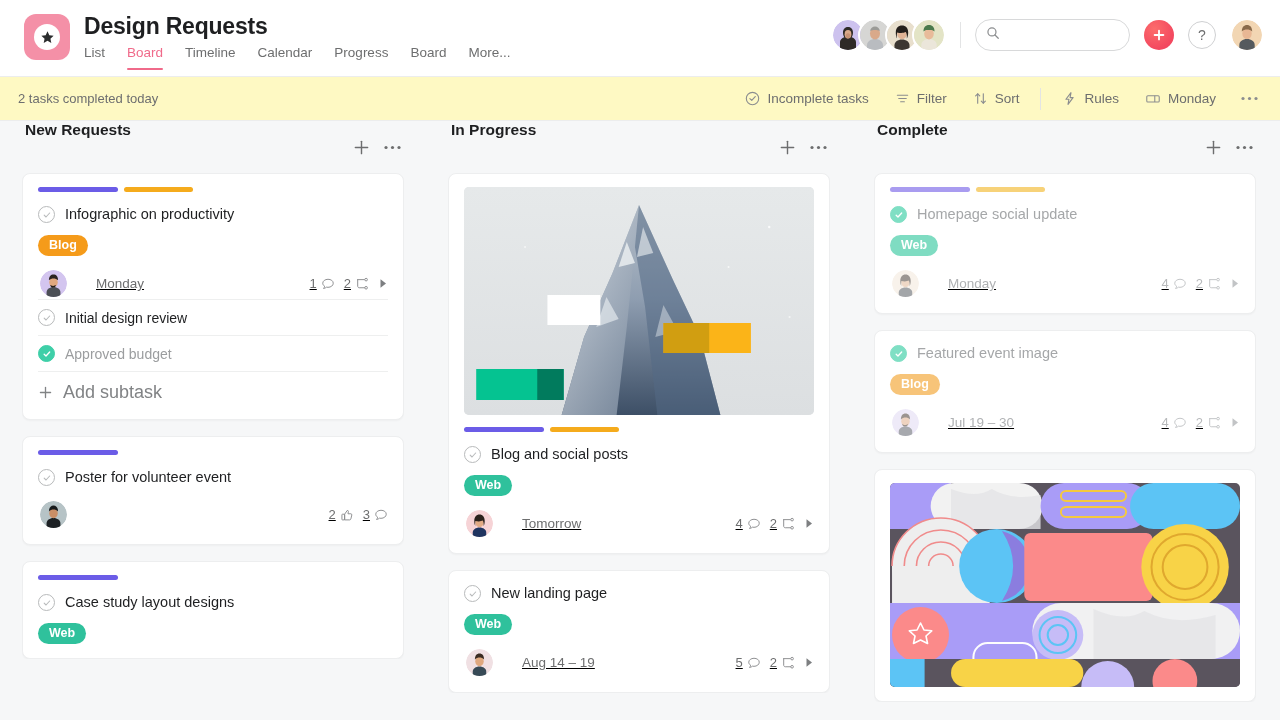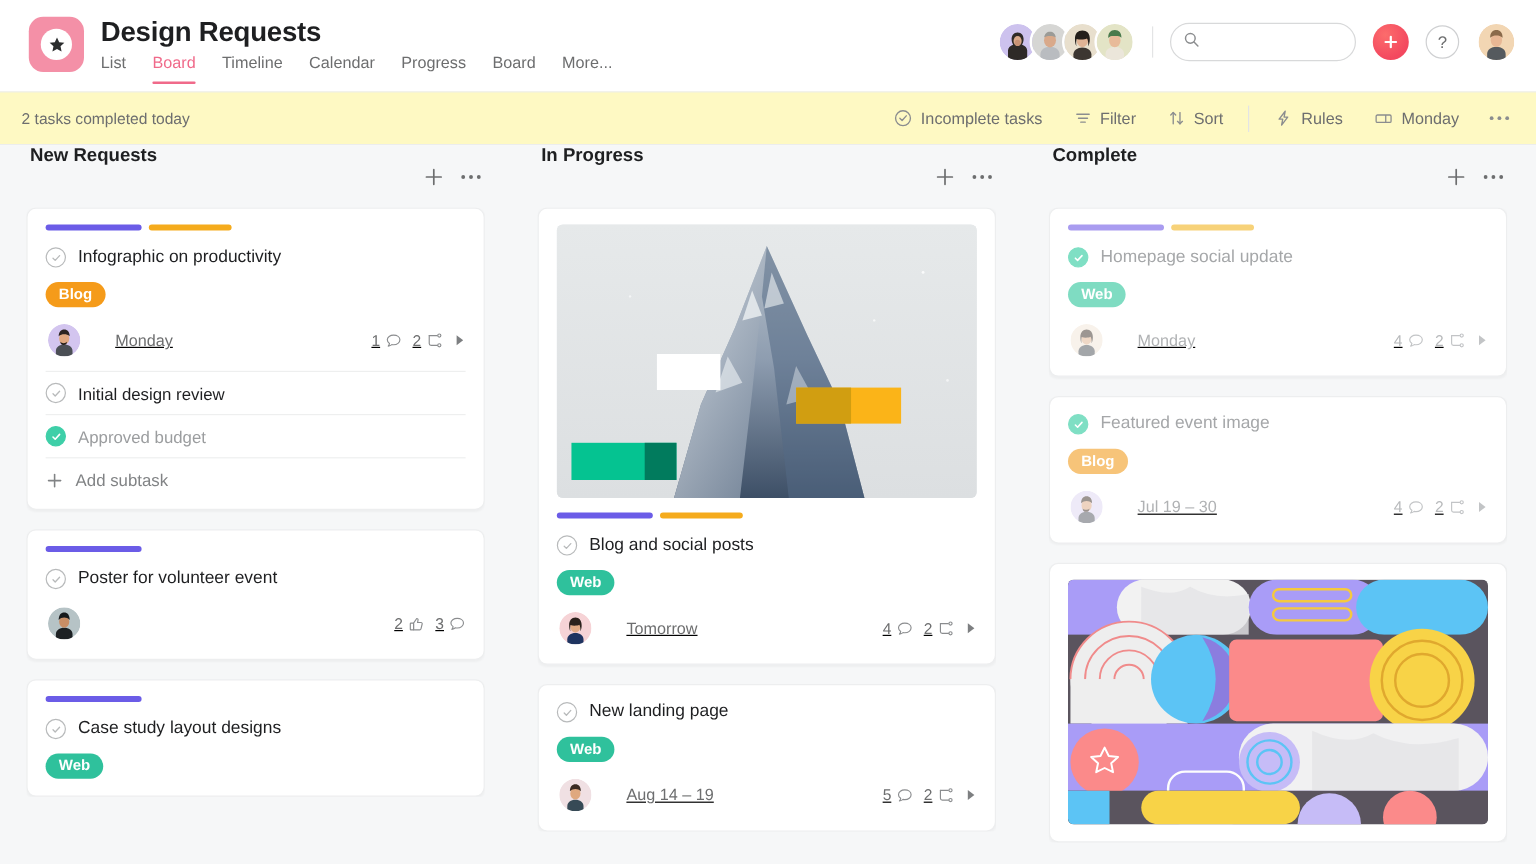--- a/index.html
+++ b/index.html
@@ -146,29 +146,29 @@
   }
   .meta-av { flex: none; }
   .meta-date { font-size: 13.5px; color: #6d6e6f; }
   .meta-date.faded { color: #b0b2b4; }
   .meta-right { margin-left: auto; display: flex; align-items: center; gap: 9px; }
   .meta-stat { display: flex; align-items: center; gap: 4px; font-size: 13px; color: #6d6e6f; }
   .meta-stat.faded { color: #b8babc; }
   .meta-stat svg { display: block; }
   .caret { display:flex; }
 
-  .subtasks { margin-top: 10px; }
+  .subtasks { }
   .subtask-row {
     display: flex; align-items: center; gap: 10px;
     border-top: 1px solid #eeefef; padding: 9px 0 9px 0;
   }
   .subtask-label { font-size: 14px; color: #1e1f21; }
   .subtask-label.done { color: #9b9d9f; }
   .add-subtask { display: flex; align-items: center; gap: 10px; border-top: 1px solid #eeefef; padding: 10px 0 2px 0; cursor: pointer;}
-  .add-subtask .lbl { font-size: 14px; color: #818385; }
+  .add-subtask .lbl { font-size: 18px; color: #818385; }
 
   
   .cover {
     width: 100%; height: 228px; border-radius: 5px; overflow: hidden;
     position: relative; background: #e3e6e8; margin-bottom: 12px;
   }
   .cover-sm { height: 204px; margin-bottom: 0; }
   .cover svg { display:block; width: 100%; height: 100%; }
 </style>
 </head>

